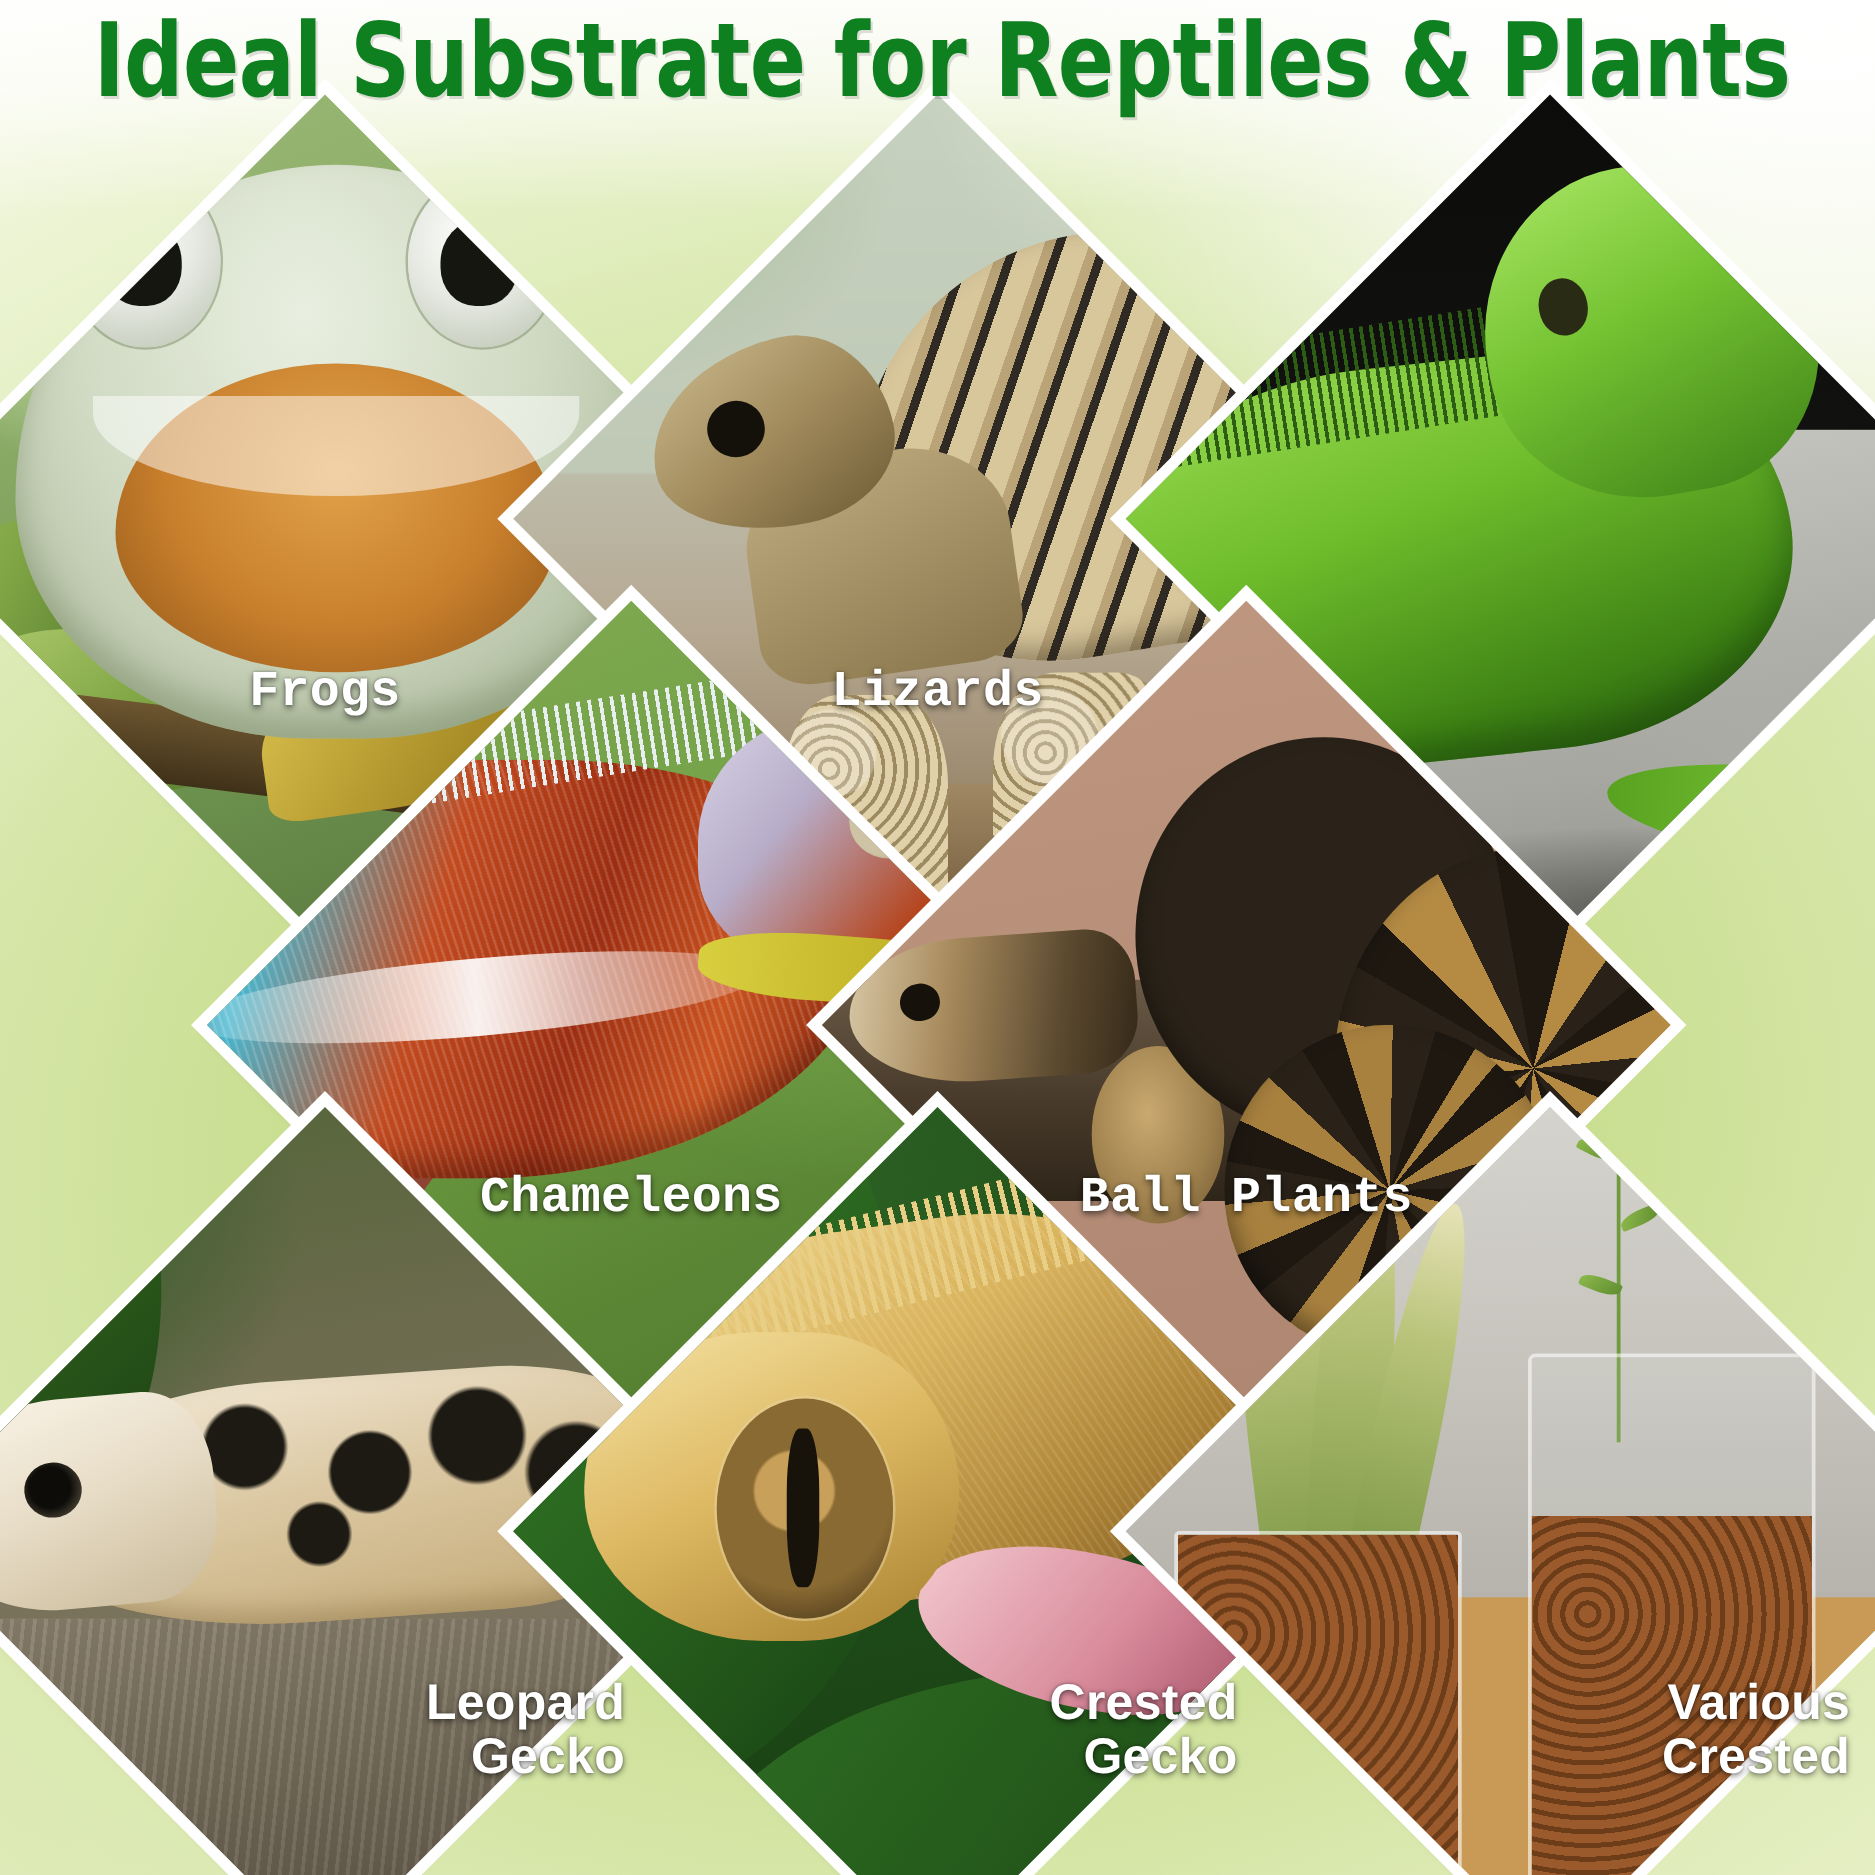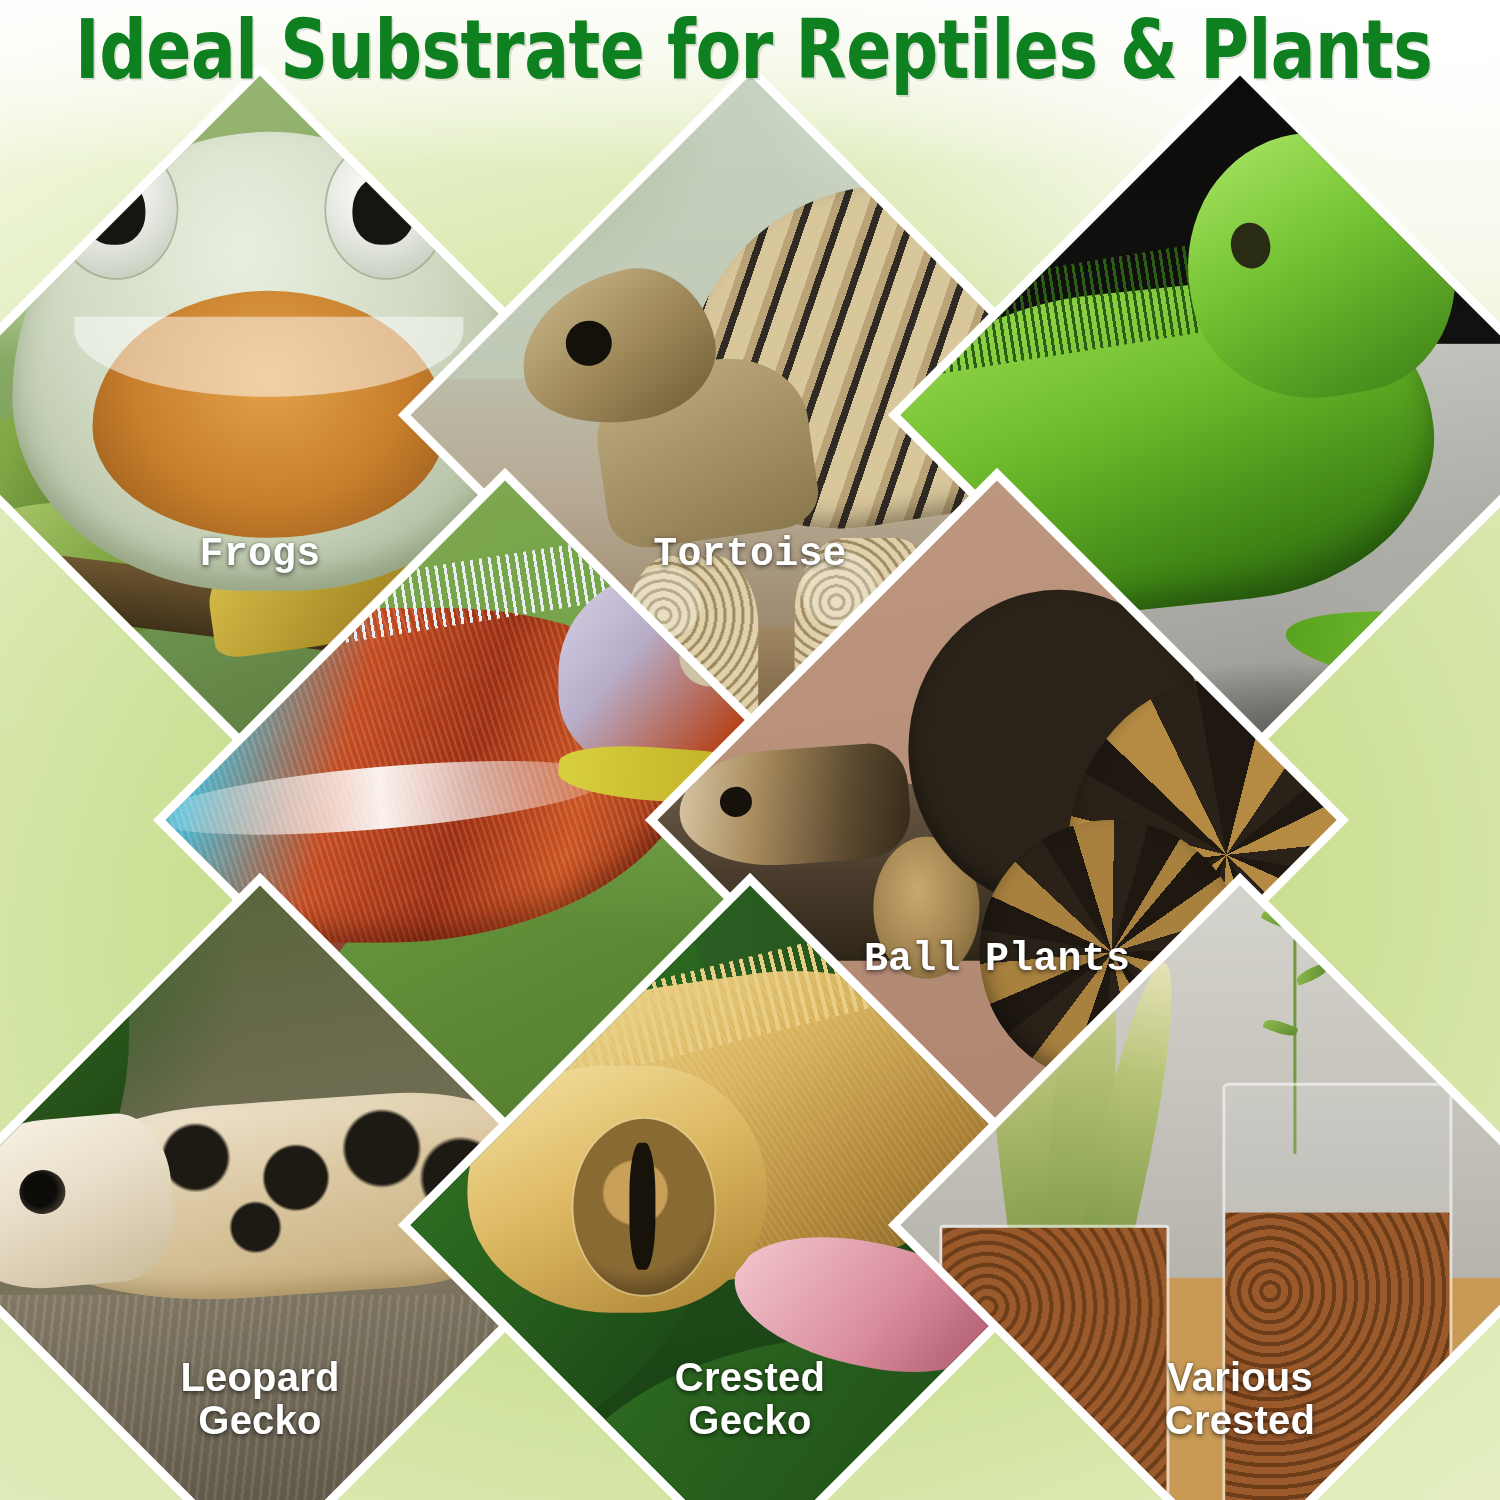--- a/index.html
+++ b/index.html
@@ -102,21 +102,21 @@
     font-weight:700;
     font-size:40px;
     line-height:1.07;
     letter-spacing:0.2px;
     z-index:30;
     text-shadow:0 2px 5px rgba(0,0,0,0.55), 0 0 2px rgba(0,0,0,0.35);
     pointer-events:none;
     white-space:pre-line;
   }
   .cap-1 { bottom:78px;font-family:Liberation Mono, monospace; }   
-  .cap-2 { bottom:23px; }   
+  .cap-2 { bottom:38px;text-align:right; }   
 
   
 
   
   .sc-frog{
     background:
       radial-gradient(ellipse 30% 22% at 30% 30%, #cfe2b4 0%, rgba(207,226,180,0) 70%),
       linear-gradient(160deg,#a9c183 0%,#8fb06b 30%,#6f9450 62%,#46632f 100%);
   }
   .sc-frog .body{
@@ -552,21 +552,21 @@
           <div class="blurtop"></div>
             <div class="ground"></div>
           <div class="shell"></div>
             <div class="neck"></div>
             <div class="head"></div>
           <div class="leg a"></div>
             <div class="leg b"></div>
         </div>
       </div>
     </div>
-    <div class="caption cap-1">Tortoise</div>
+    <div class="caption cap-1">Lizards</div>
   </div>
 
   <div class="diamond" style="left:1000px; top:175px;">
     <div class="dia-inner">
       <div class="photo">
         <div class="scene sc-liz">
           <div class="stone"></div>
             <div class="shadow"></div>
           <div class="tail"></div>
             <div class="lizbody"></div>
@@ -584,20 +584,21 @@
           <div class="perch"></div>
             <div class="ctail"></div>
           <div class="cbody"></div>
             <div class="stripe"></div>
           <div class="spikes"></div>
             <div class="chead"></div>
             <div class="jaw"></div>
         </div>
       </div>
     </div>
+    <div class="caption cap-1">Chameleons</div>
   </div>
 
   <div class="diamond" style="left:757px; top:580px;">
     <div class="dia-inner">
       <div class="photo">
         <div class="scene sc-python">
           <div class="log"></div>
             <div class="logend"></div>
           <div class="coil c1"></div>
             <div class="coil c2"></div>

